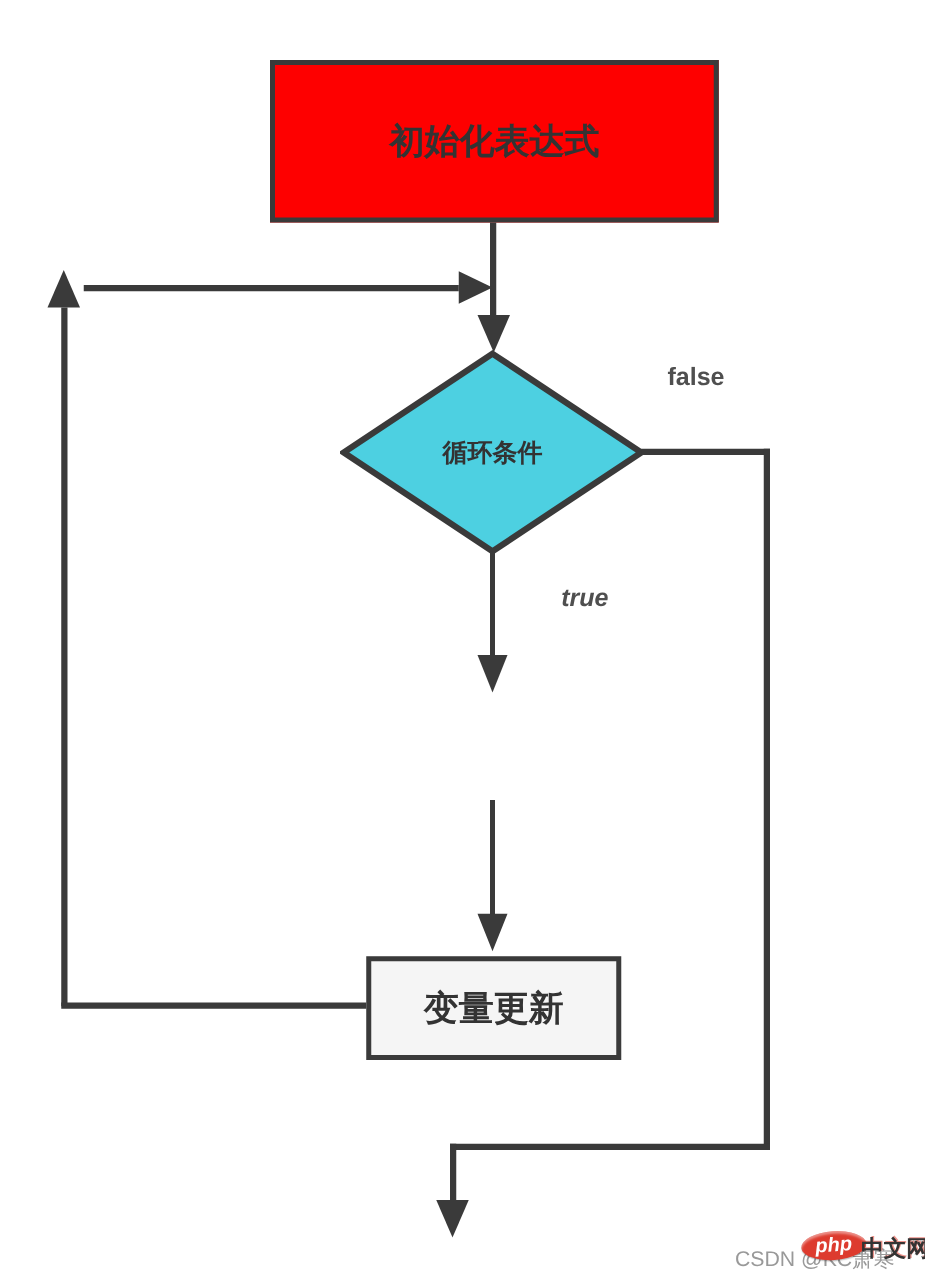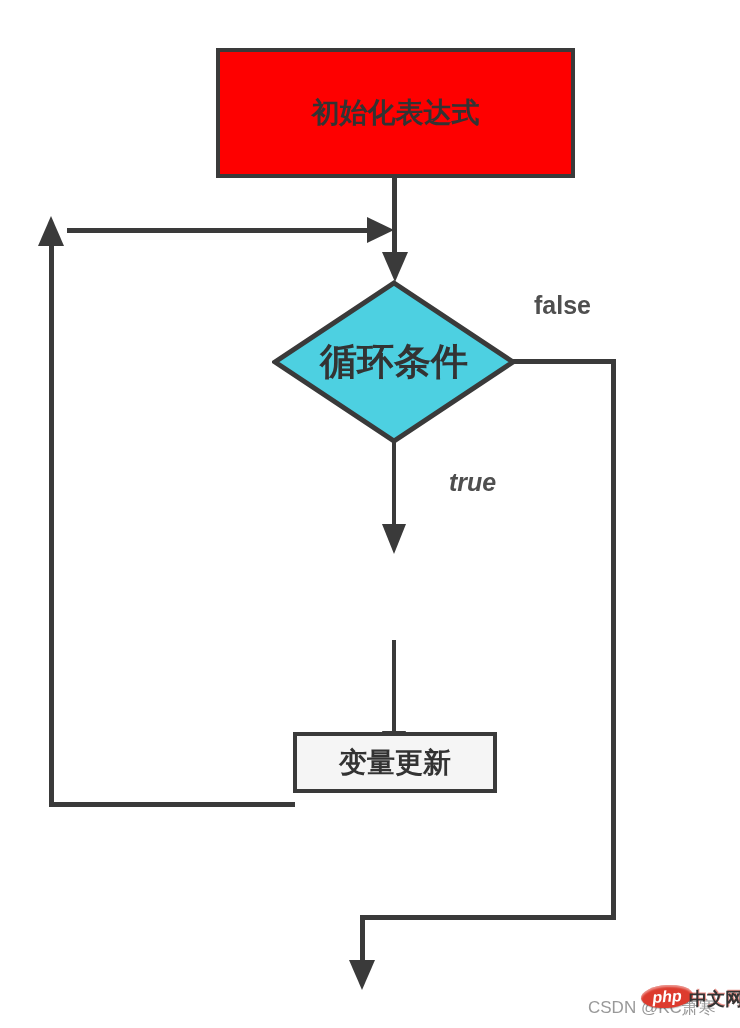--- a/index.html
+++ b/index.html
@@ -8,37 +8,37 @@
     --watermark-text:#999999; --php-red:#dd3b2e; --php-text:#ffffff; --site-text:#333333;
   }
   *{margin:0;padding:0;box-sizing:border-box;}
   body{background:var(--background);font-family:"Liberation Sans","DejaVu Sans",sans-serif;}
   .canvas{position:relative;width:740px;height:1028px;background:var(--background);overflow:hidden;}
 
   .node{position:absolute;display:flex;align-items:center;justify-content:center;
         font-weight:bold;font-size:28px;color:var(--node-text);border:4px solid var(--line);}
   .node-init{left:216px;top:48px;width:359px;height:130px;background:var(--init-fill);}
   .node-body{left:288px;top:555px;width:211px;height:85px;background:var(--body-fill);}
-  .node-update{left:293px;top:732px;width:204px;height:61px;background:var(--update-fill);}
+  .node-update{left:293px;top:765px;width:204px;height:83px;background:var(--update-fill);}
 
   .diamond-wrap{position:absolute;left:272px;top:280px;width:244px;height:164px;}
   .diamond-wrap svg{position:absolute;left:0;top:0;}
   .diamond-wrap polygon{fill:var(--cond-fill);stroke:var(--line);stroke-width:5;}
   .diamond-label{position:absolute;left:0;top:0;width:100%;height:100%;
         display:flex;align-items:center;justify-content:center;
-        font-weight:bold;font-size:37px;color:var(--node-text);}
+        font-weight:bold;font-size:20px;color:var(--node-text);}
 
   .line{position:absolute;background:var(--line);}
   .arr{position:absolute;width:0;height:0;}
   .arr-down{border-left:13px solid transparent;border-right:13px solid transparent;border-top:30px solid var(--line);}
   .arr-down-sm{border-left:12px solid transparent;border-right:12px solid transparent;border-top:30px solid var(--line);}
   .arr-up{border-left:13px solid transparent;border-right:13px solid transparent;border-bottom:30px solid var(--line);}
   .arr-right{border-top:13px solid transparent;border-bottom:13px solid transparent;border-left:27px solid var(--line);}
 
-  .edge-label{position:absolute;font-weight:bold;font-size:25px;color:var(--edge-label);}
+  .edge-label{position:absolute;font-weight:bold;font-size:20px;color:var(--edge-label);}
   .label-false{left:534px;top:291px;}
   .label-true{left:449px;top:468px;font-style:italic;}
 
   .watermark{position:absolute;left:586px;top:980px;width:154px;height:40px;}
   .wm-author{position:absolute;left:2px;top:16px;font-size:17px;color:var(--watermark-text);white-space:nowrap;z-index:1;}
   .wm-logo{position:absolute;left:55px;top:5px;width:52px;height:23px;background:var(--php-red);
            border-radius:50%;transform:rotate(-4deg);display:flex;align-items:center;justify-content:center;
            z-index:2;box-shadow:inset 0 2px 2px rgba(255,255,255,.45), 0 1px 1px rgba(0,0,0,.25);}
   .wm-logo span{color:var(--php-text);font-weight:bold;font-style:italic;font-size:16px;line-height:1;}
   .wm-site{position:absolute;left:103px;top:7px;font-size:18px;font-weight:bold;color:var(--site-text);

